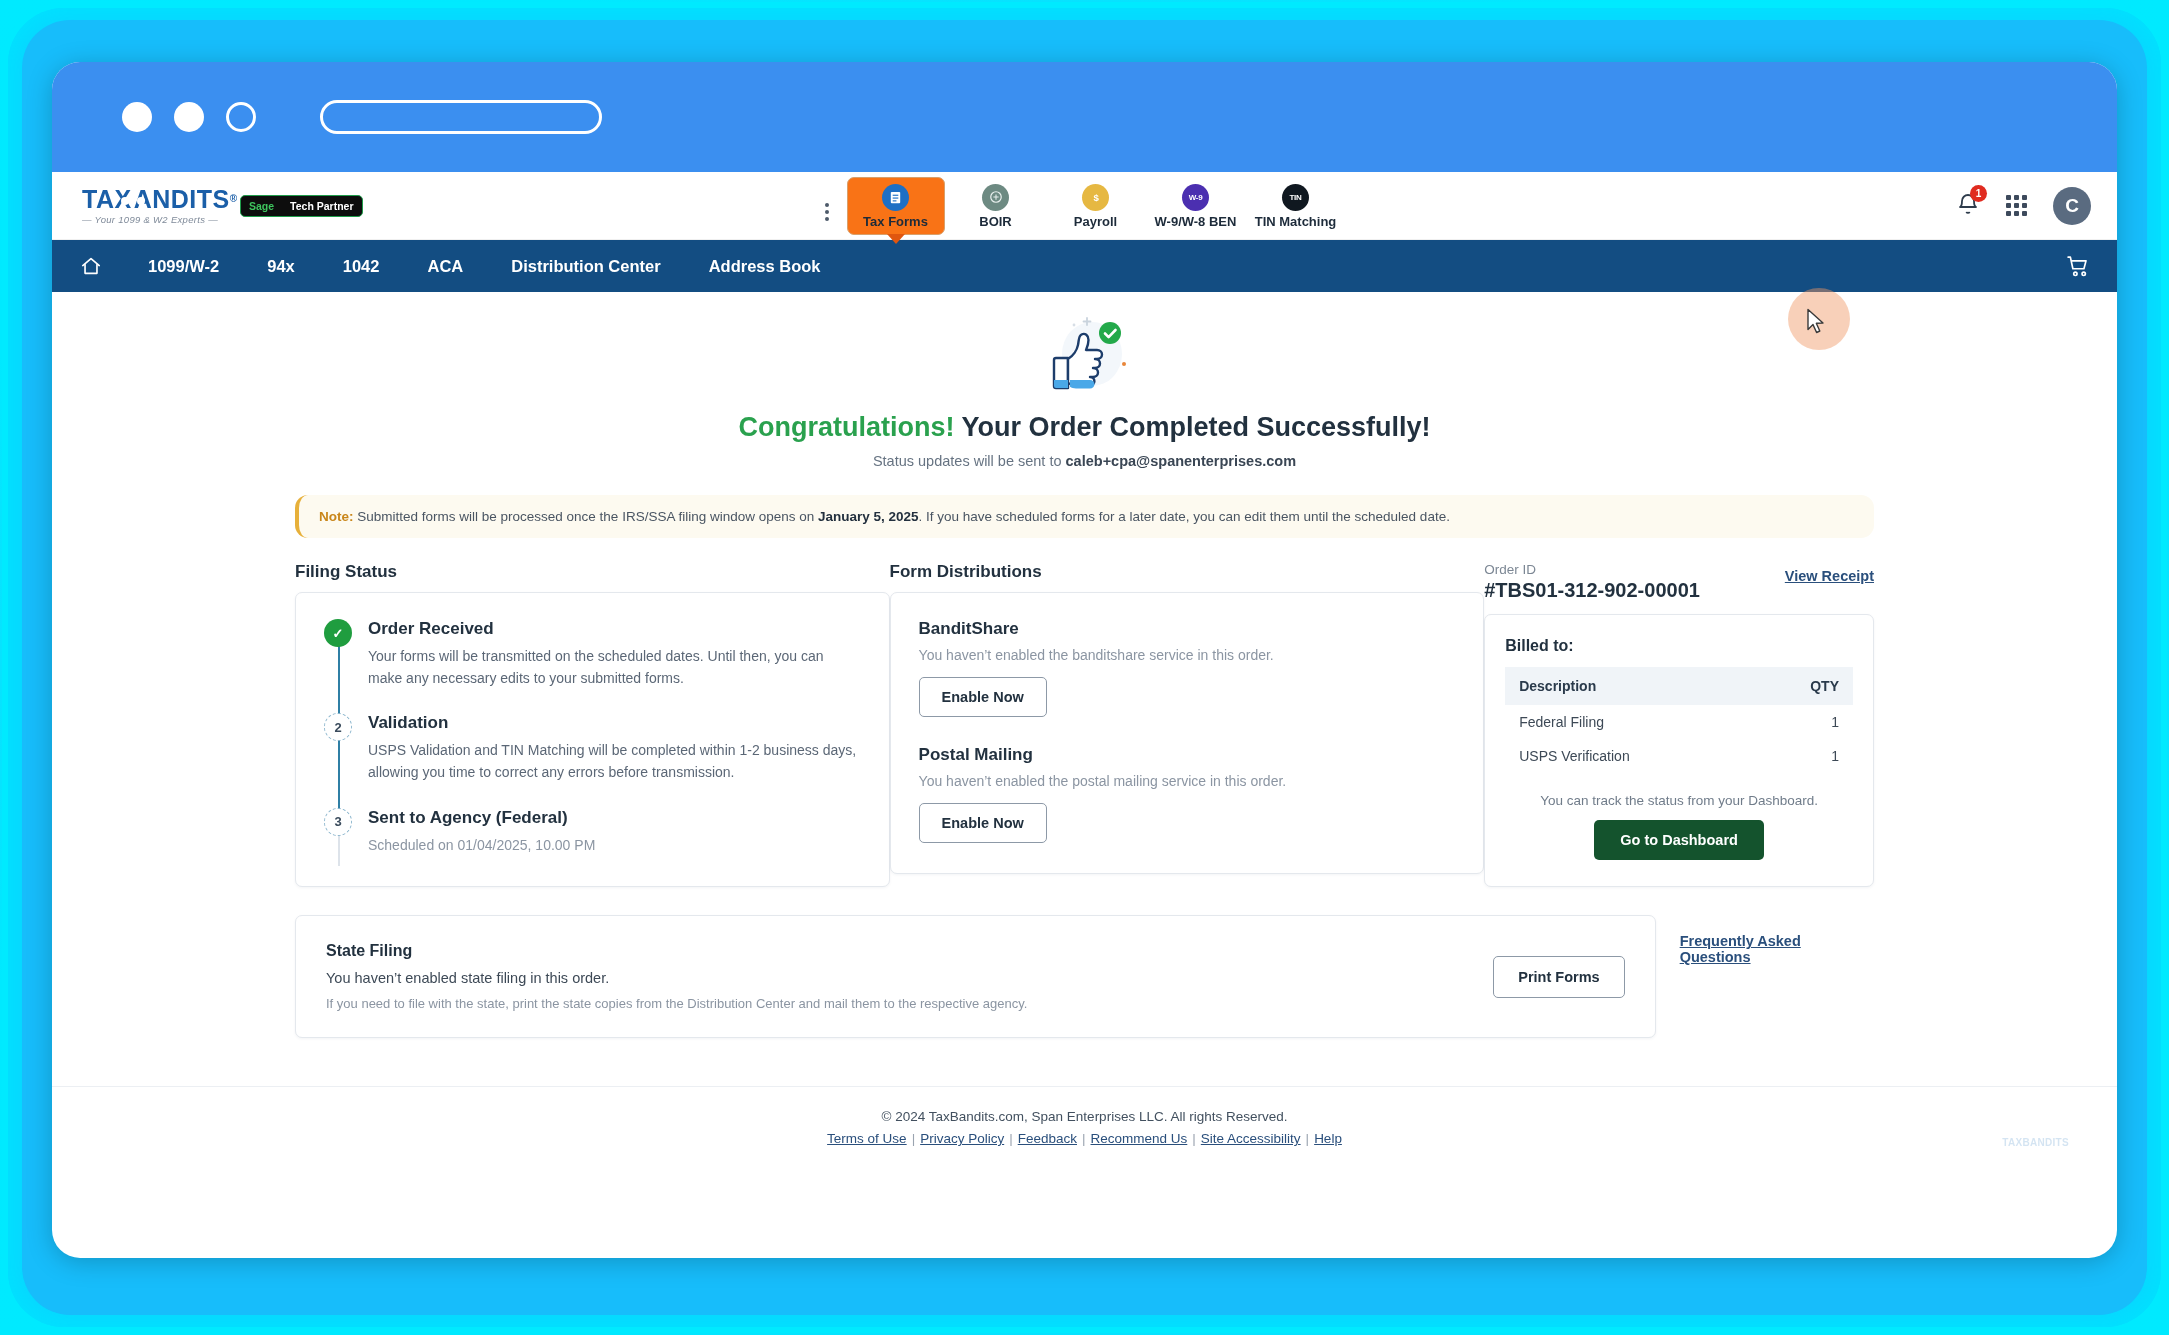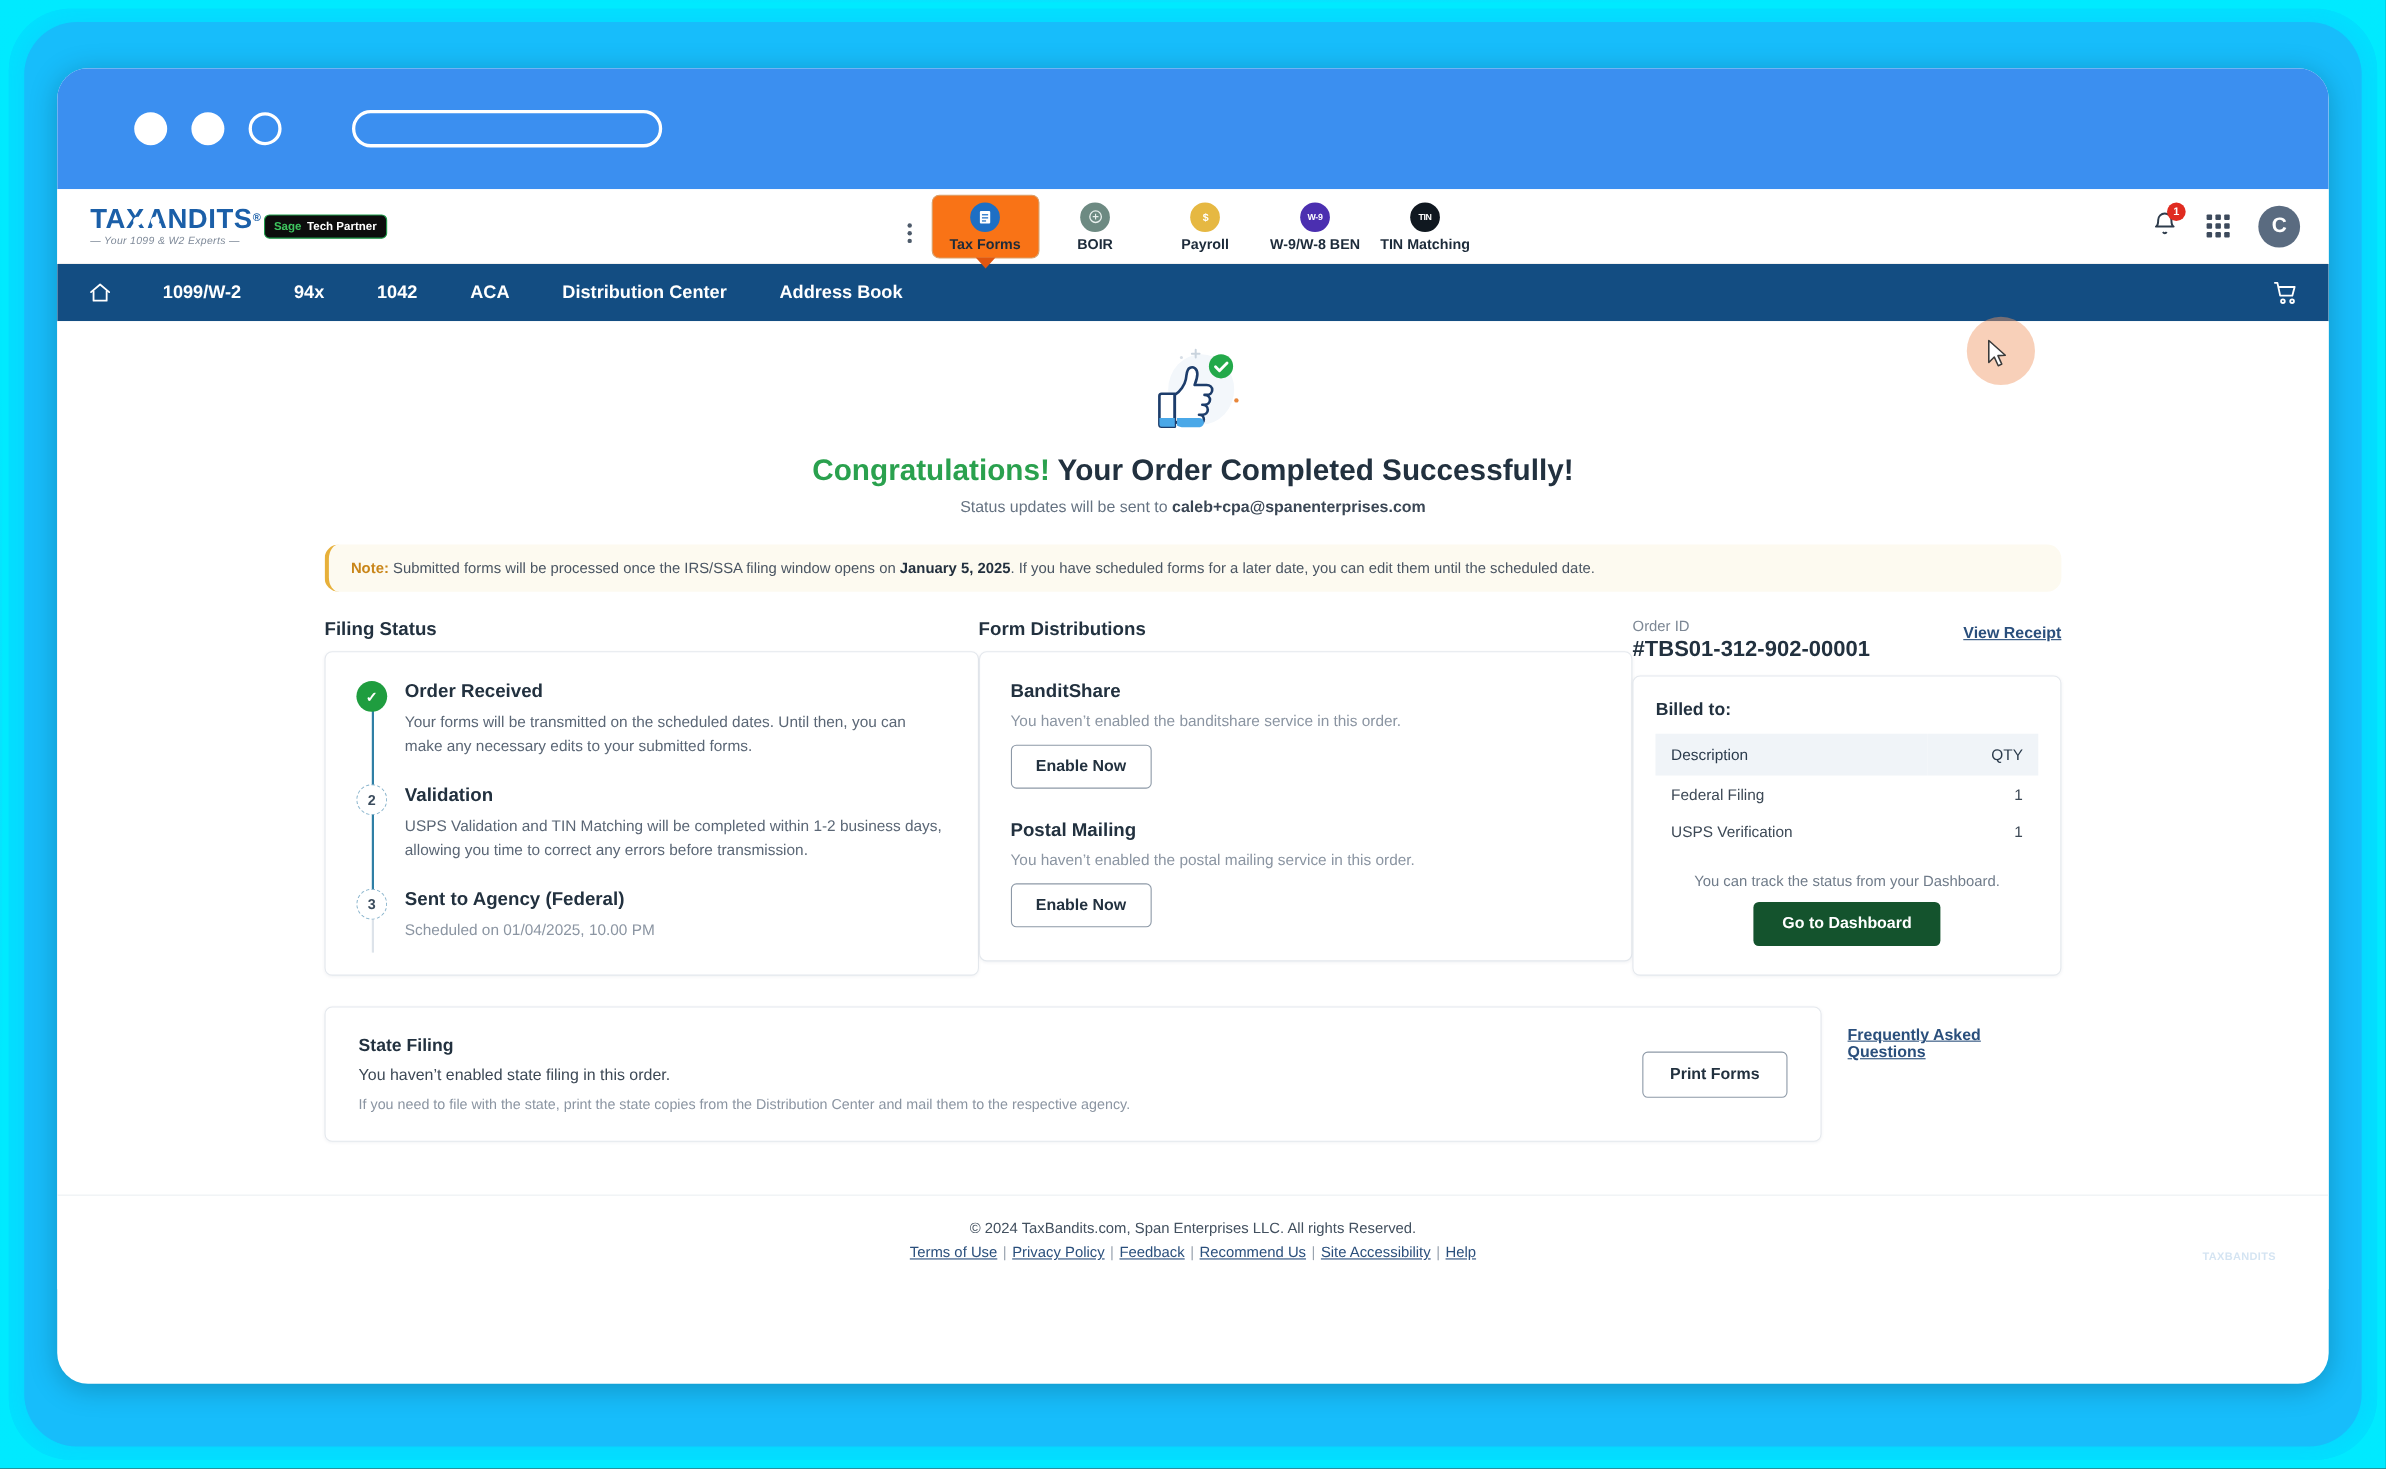--- a/index.html
+++ b/index.html
@@ -86,21 +86,21 @@
   .tb-mask::before { left: 4px; }
   .tb-mask::after  { right: 4px; }
   .tb-reg { font-size: 10px; vertical-align: super; }
   .tb-tag {
     font-size: 9.5px; color: #7f8a99; font-style: italic;
     margin-top: 2px; letter-spacing: .3px; white-space: nowrap;
   }
   #sage-badge {
     background: #0d0d0d; border: 1.5px solid #1f9c4a;
     border-radius: 5px; padding: 4px 8px;
-    display: flex; align-items: flex-start; gap: 5px;
+    display: flex; align-items: flex-start; gap: 16px;
     font-size: 10.5px; font-weight: 700; color: #fff;
     white-space: nowrap;
   }
   #sage-badge .sage { color: #3ec45e; }
 
   #tab-strip {
     position: absolute; left: 50%; transform: translateX(-50%);
     display: flex; align-items: flex-end; gap: 2px;
   }
   #kebab {
@@ -230,21 +230,21 @@
   #order-lbl { font-size: 13.5px; color: #7c8794; }
   #order-id { font-size: 20px; font-weight: 700; color: #22313f; margin-top: 2px; }
   #view-receipt {
     font-size: 14.5px; color: #2a4f7c; text-decoration: underline;
     cursor: pointer; font-weight: 600; margin-top: 6px;
   }
   #billed-card { margin-top: 12px; padding: 22px 20px 26px; }
   #billed-to { font-size: 16px; font-weight: 700; color: #22313f; margin-bottom: 12px; }
   #bill-table { width: 100%; border-collapse: collapse; }
   #bill-table th {
-    background: #f0f4f8; font-size: 14px; font-weight: 400; color: #2a3a4b;
+    background: #f0f4f8; font-size: 14px; font-weight: 700; color: #2a3a4b;
     text-align: left; padding: 11px 14px;
   }
   #bill-table th.r, #bill-table td.r { text-align: right; }
   #bill-table td {
     font-size: 14px; color: #3d4956; padding: 9px 14px;
   }
   #track-note { text-align: center; font-size: 13.5px; color: #707c8a; margin: 20px 0 12px; }
   #dash-btn {
     display: block; margin: 0 auto;
     background: #14532d; color: #fff; border: none; border-radius: 5px;

